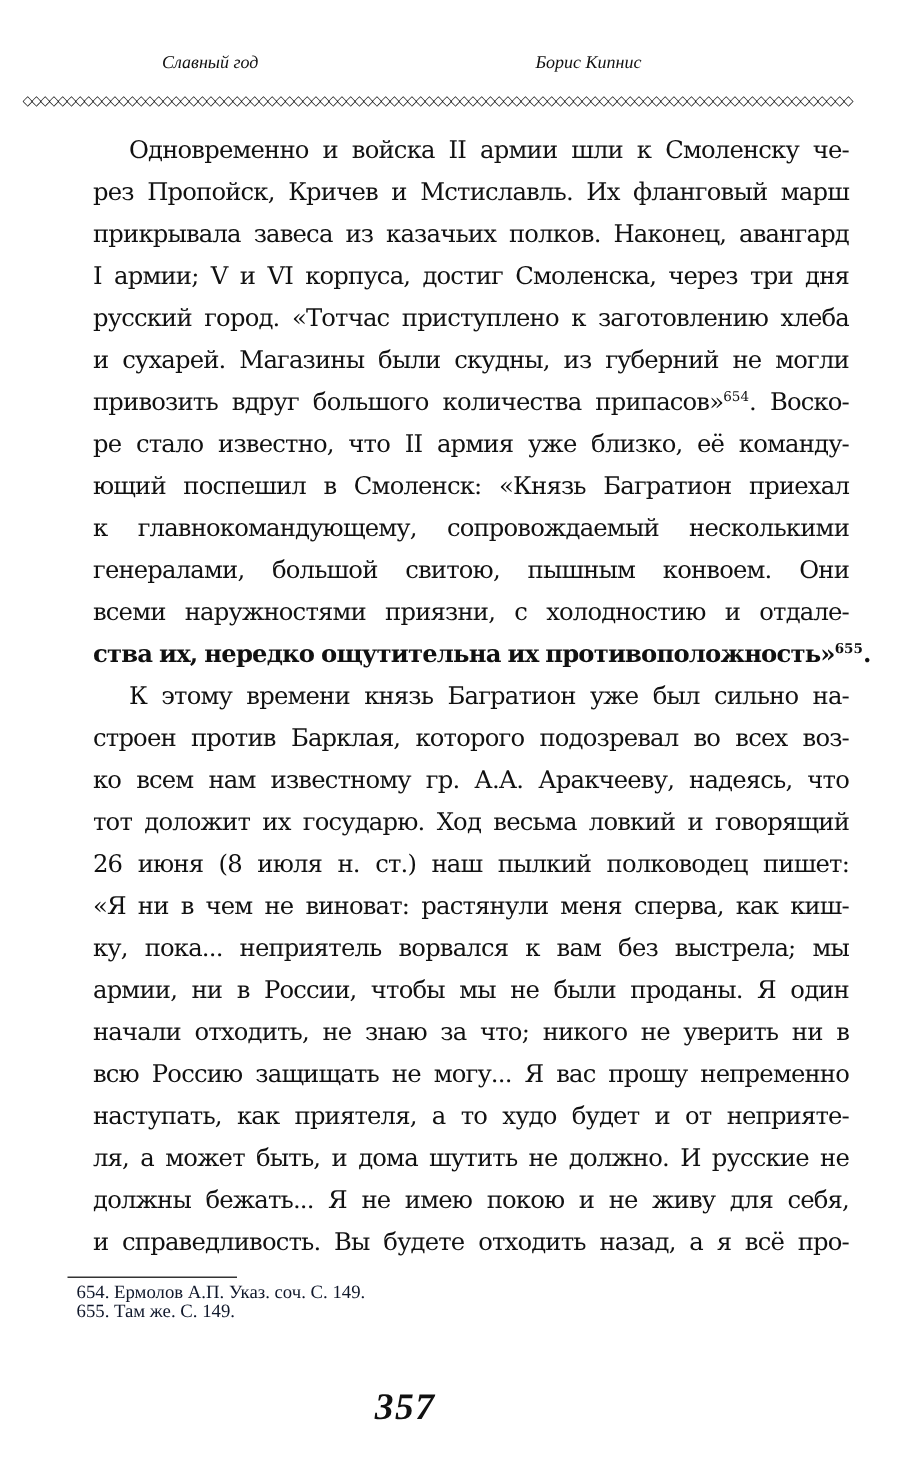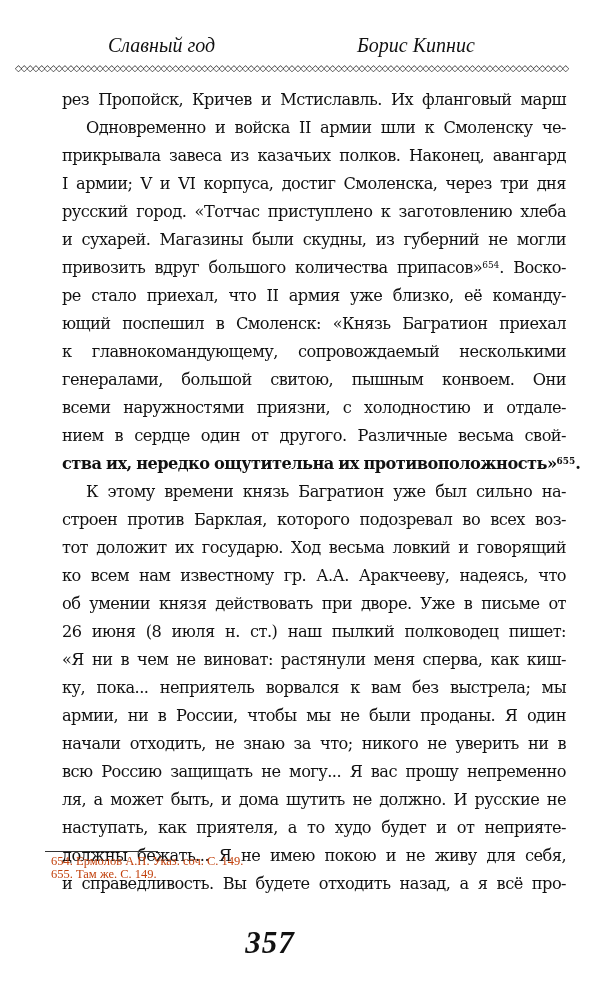--- a/index.html
+++ b/index.html
@@ -2,86 +2,84 @@
 <html><head>
 <meta charset="utf-8">
 <style>
   html, body { margin: 0; padding: 0; }
   body {
     width: 600px; height: 985px; background: #ffffff; position: relative; overflow: hidden;
     font-family: "DejaVu Serif", "Liberation Serif", serif; color: #111;
   }
   .running-head {
     position: absolute; top: 34px; left: 0; width: 580px; height: 24px;
-    font-family: "Liberation Serif", serif; font-style: italic; font-size: 20px; color: #111;
+    font-family: "Liberation Serif", serif; font-style: italic; font-size: 12px; color: #111;
   }
   .running-head .left { position: absolute; left: 108px; top: 0; }
   .running-head .right { position: absolute; left: 357px; top: 0; }
   .ornament {
     position: absolute; top: 63px; left: 15px; width: 572px; height: 10px; overflow: hidden;
     font-family: "DejaVu Sans", sans-serif; font-size: 9px; line-height: 10px; letter-spacing: -1.1px;
     white-space: nowrap; color: #111;
   }
   .body-text {
     position: absolute; top: 86px; left: 62px; width: 504px;
     font-family: "DejaVu Serif", serif; font-size: 16.2px; line-height: 28px;
     text-align: justify; letter-spacing: -0.55px; word-spacing: -0.5px;
   }
   .line { display: block; height: 28px; white-space: nowrap; text-align-last: justify; text-align: justify; }
   .line.last { text-align-last: left; font-weight: bold; }
   .line.indent { padding-left: 24px; }
   sup { font-size: 9px; vertical-align: top; position: relative; top: -3px; letter-spacing: 0; }
   .fn-rule { position: absolute; top: 851px; left: 45px; width: 113px; height: 1px; background: #333; }
   .footnotes {
     position: absolute; top: 855px; left: 51px; width: 400px;
-    font-family: "Liberation Serif", serif; font-size: 12.5px; line-height: 13px; color: #c2410c;
+    font-family: "Liberation Serif", serif; font-size: 12.5px; line-height: 13px; color: #0f172a;
   }
   .footnote { display: block; white-space: nowrap; }
   .page-number {
     position: absolute; top: 925px; left: 0; width: 540px; text-align: center;
-    font-family: "Liberation Serif", serif; font-style: italic; font-weight: bold; font-size: 31px; letter-spacing: 1px;
+    font-family: "Liberation Serif", serif; font-style: italic; font-weight: bold; font-size: 25px; letter-spacing: 1px;
   }
 </style>
 </head>
 <body>
 
 <div class="running-head">
   <span class="left">Славный год</span>
   <span class="right">Борис Кипнис</span>
 </div>
 <div class="ornament">◇◇◇◇◇◇◇◇◇◇◇◇◇◇◇◇◇◇◇◇◇◇◇◇◇◇◇◇◇◇◇◇◇◇◇◇◇◇◇◇◇◇◇◇◇◇◇◇◇◇◇◇◇◇◇◇◇◇◇◇◇◇◇◇◇◇◇◇◇◇◇◇◇◇◇◇◇◇◇◇◇◇◇◇◇◇◇◇◇◇◇◇◇◇◇</div>
 
 <div class="body-text">
+  <span class="line indent">Одновременно и войска II армии шли к Смоленску че-</span>
   <span class="line">рез Пропойск, Кричев и Мстиславль. Их фланговый марш</span>
-  <span class="line indent">Одновременно и войска II армии шли к Смоленску че-</span>
   <span class="line">прикрывала завеса из казачьих полков. Наконец, авангард</span>
   <span class="line">I армии; V и VI корпуса, достиг Смоленска, через три дня</span>
   <span class="line">русский город. «Тотчас приступлено к заготовлению хлеба</span>
   <span class="line">и сухарей. Магазины были скудны, из губерний не могли</span>
   <span class="line"><span>привозить вдруг большого количества припасов»</span><sup>654</sup><span>. Воско-</span></span>
-  <span class="line">ре стало приехал, что II армия уже близко, её команду-</span>
+  <span class="line">ре стало известно, что II армия уже близко, её команду-</span>
   <span class="line">ющий поспешил в Смоленск: «Князь Багратион приехал</span>
   <span class="line">к главнокомандующему, сопровождаемый несколькими</span>
   <span class="line">генералами, большой свитою, пышным конвоем. Они</span>
   <span class="line">всеми наружностями приязни, с холодностию и отдале-</span>
-  <span class="line">нием в сердце один от другого. Различные весьма свой-</span>
   <span class="line last"><span>ства их, нередко ощутительна их противоположность»</span><sup>655</sup><span>.</span></span>
   <span class="line indent">К этому времени князь Багратион уже был сильно на-</span>
   <span class="line">строен против Барклая, которого подозревал во всех воз-</span>
+  <span class="line">ко всем нам известному гр. А.А. Аракчееву, надеясь, что</span>
   <span class="line">тот доложит их государю. Ход весьма ловкий и говорящий</span>
-  <span class="line">ко всем нам известному гр. А.А. Аракчееву, надеясь, что</span>
-  <span class="line">об умении князя действовать при дворе. Уже в письме от</span>
   <span class="line">26 июня (8 июля н. ст.) наш пылкий полководец пишет:</span>
   <span class="line">«Я ни в чем не виноват: растянули меня сперва, как киш-</span>
   <span class="line">ку, пока... неприятель ворвался к вам без выстрела; мы</span>
   <span class="line">армии, ни в России, чтобы мы не были проданы. Я один</span>
   <span class="line">начали отходить, не знаю за что; никого не уверить ни в</span>
   <span class="line">всю Россию защищать не могу... Я вас прошу непременно</span>
+  <span class="line">наступать, как приятеля, а то худо будет и от неприяте-</span>
   <span class="line">ля, а может быть, и дома шутить не должно. И русские не</span>
-  <span class="line">наступать, как приятеля, а то худо будет и от неприяте-</span>
   <span class="line">должны бежать... Я не имею покою и не живу для себя,</span>
   <span class="line">и справедливость. Вы будете отходить назад, а я всё про-</span>
 </div>
 
 <div class="fn-rule"></div>
 <div class="footnotes">
   <span class="footnote">654. Ермолов А.П. Указ. соч. С. 149.</span>
   <span class="footnote">655. Там же. С. 149.</span>
 </div>
 

